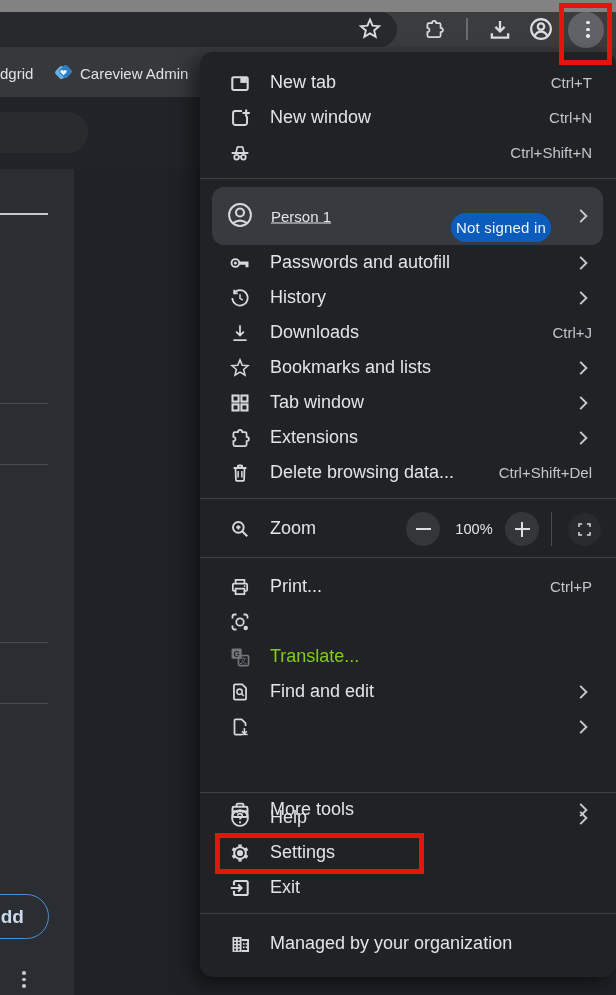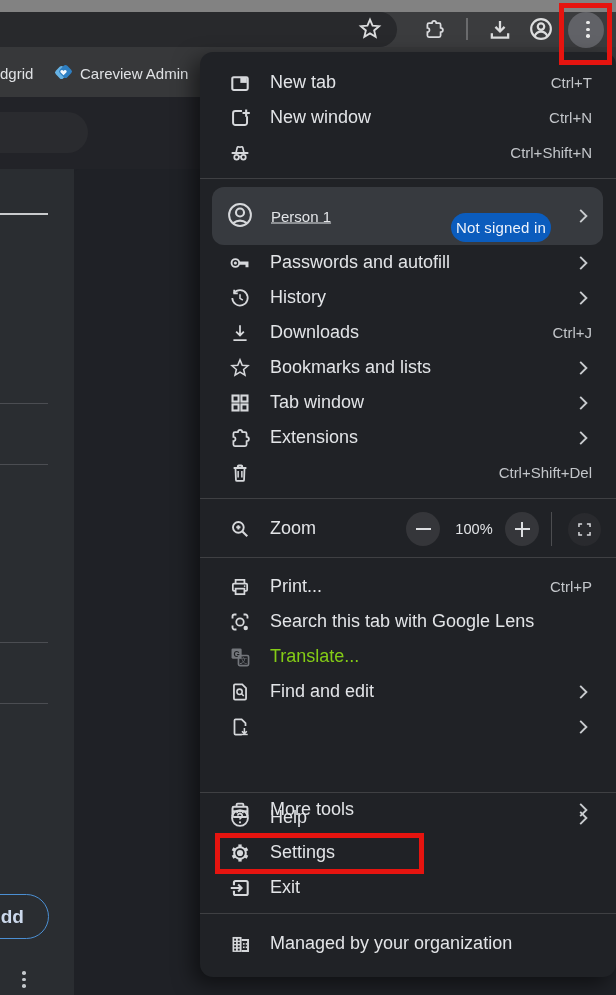--- a/index.html
+++ b/index.html
@@ -187,20 +187,21 @@
         <svg class="mchev" width="16" height="16" viewBox="0 0 16 16" fill="none" stroke="#c9cccf" stroke-width="1.9">
           <path d="M5.2 1.8 L11.4 8 L5.2 14.2"></path>
         </svg>
       </div>
 <div class="mrow" style="left:200px;top:455.5px;">
         <svg class="micon " width="22" height="22" viewBox="0 0 20 20" fill="none" stroke="#d6d8db" stroke-width="1.6">
           <path d="M4.2 5.4 h11.6 M8.1 5.2 v-1.3 a0.7 0.7 0 0 1 0.7 -0.7 h2.4 a0.7 0.7 0 0 1 0.7 0.7 v1.3" stroke-width="1.8"></path>
 <path d="M5.9 5.7 l0.4 10.6 a1 1 0 0 0 1 0.95 h5.4 a1 1 0 0 0 1 -0.95 l0.4 -10.6"></path>
 <path d="M8.3 8.2 v6 M11.7 8.2 v6" stroke-width="1.4"></path>
         </svg>
+        <div class="mlabel">Delete browsing data...</div>
         <div class="mshort">Ctrl+Shift+Del</div>
       </div>
 <div class="msep" style="left:200px;top:498px;"></div>
 <div class="mrow" style="left:200px;top:511.5px;">
 <svg class="micon " width="22" height="22" viewBox="0 0 20 20" fill="none" stroke="#d6d8db" stroke-width="1.6">
           <circle cx="8.5" cy="8.5" r="4.9" stroke-width="1.7"></circle>
 <path d="M12.2 12.2 L16.6 16.6" stroke-width="1.9"></path>
 <path d="M6.6 8.5 h3.8 M8.5 6.6 v3.8" stroke-width="1.8"></path>
         </svg>
 <div class="mlabel">Zoom</div>
@@ -226,21 +227,20 @@
         </svg>
         <div class="mlabel">Print...</div>
         <div class="mshort">Ctrl+P</div>
       </div>
 <div class="mrow" style="left:200px;top:604.5px;">
         <svg class="micon " width="22" height="22" viewBox="0 0 20 20" fill="none" stroke="#d6d8db" stroke-width="1.6">
           <path d="M6.8 3.2 H5 A1.8 1.8 0 0 0 3.2 5 v1.8 M13.2 3.2 h1.8 A1.8 1.8 0 0 1 16.8 5 v1.8 M3.2 13.2 v1.8 A1.8 1.8 0 0 0 5 16.8 h1.8" stroke-width="1.7"></path>
 <circle cx="10" cy="10" r="3.4"></circle>
 <circle cx="15.2" cy="15.4" r="2.0" fill="#d6d8db" stroke="none"></circle>
         </svg>
-        <div class="mlabel">Search this tab with Google Lens</div>
       </div>
 <div class="mrow dim" style="left:200px;top:639.5px;">
         <svg class="micon" width="22" height="22" viewBox="0 0 20 20" fill="none">
           <rect x="2.3" y="2.3" width="9.2" height="9.2" rx="1.2" fill="#73767b" stroke="none"></rect>
 <text x="6.9" y="9.6" font-size="7.5" font-weight="bold" fill="#1f2124" stroke="none" text-anchor="middle" font-family="Liberation Sans">G</text>
 <rect x="8.6" y="8.6" width="9.2" height="9.2" rx="1.2" fill="none" stroke="#73767b" stroke-width="1.5"></rect>
 <text x="13.2" y="15.9" font-size="7.2" fill="#73767b" stroke="none" text-anchor="middle" font-family="Liberation Sans">文</text>
         </svg>
         <div class="mlabel">Translate...</div>
       </div>

